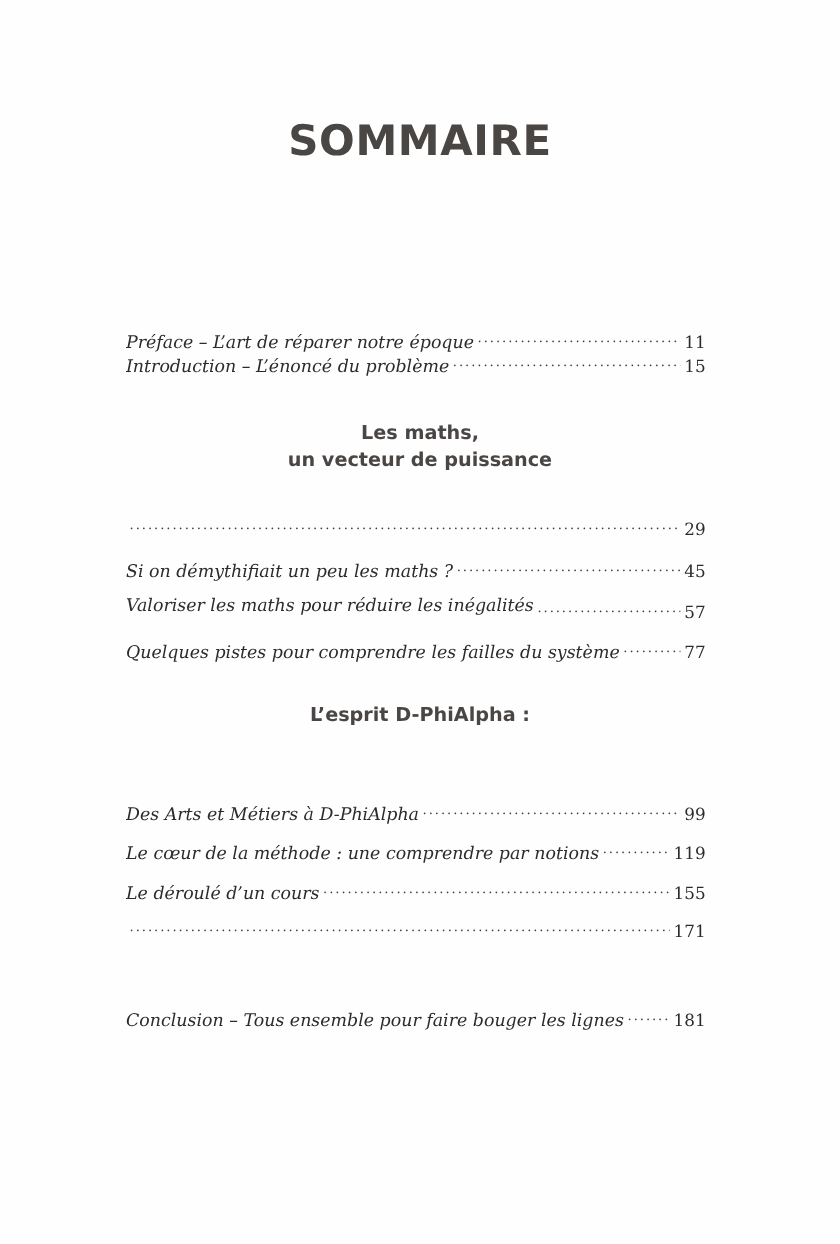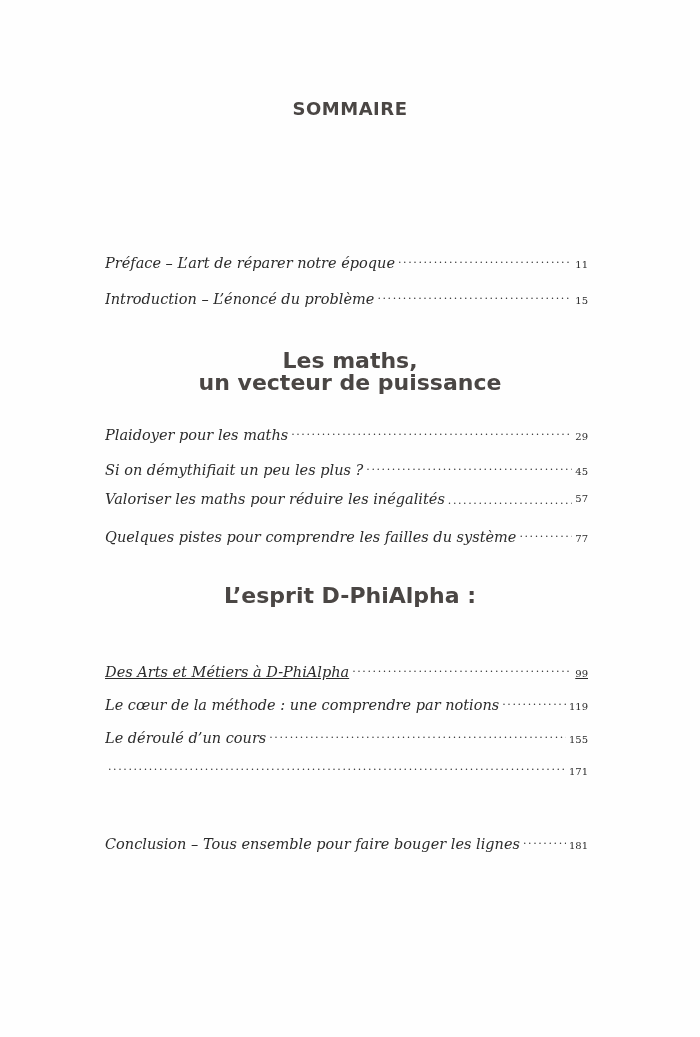--- a/index.html
+++ b/index.html
@@ -21,33 +21,33 @@
       background: #fefefe;
     }
     .title {
       position: absolute;
       top: 98px;
       left: 0;
       width: 700px;
       text-align: center;
       font-family: "DejaVu Sans", sans-serif;
       font-weight: bold;
-      font-size: 18px;
+      font-size: 35px;
       letter-spacing: 0.5px;
       color: #4a4644;
       margin: 0;
     }
     .section-heading {
       position: absolute;
       left: 0;
       width: 700px;
       text-align: center;
       font-family: "DejaVu Sans", sans-serif;
       font-weight: bold;
-      font-size: 22px;
+      font-size: 16px;
       line-height: 22px;
       color: #4a4644;
       margin: 0;
     }
     .section-heading span { display: block; }
     .toc-entry {
       position: absolute;
       left: 105px;
       width: 483px;
       display: flex;
@@ -78,72 +78,72 @@
       letter-spacing: 1.6px;
       font-style: normal;
       font-size: 11px;
       line-height: 11px;
       color: #3a3a3a;
     }
     .toc-entry .page-num {
       flex: 0 0 auto;
       font-style: normal;
       font-family: "DejaVu Serif", serif;
-      font-size: 10px;
+      font-size: 14px;
+      margin-top: 12px;
     }
   </style>
 </head>
 <body>
 
 <div class="page">
 
   <h1 class="title">SOMMAIRE</h1>
 
-  <div class="toc-entry" style="top:248px;">
+  <div class="toc-entry" style="top:264px;">
     <span class="label">Préface – L’art de réparer notre époque</span>
     <span class="leader"></span>
     <span class="page-num">11</span>
   </div>
   <div class="toc-entry" style="top:284px;">
     <span class="label">Introduction – L’énoncé du problème</span>
     <span class="leader"></span>
     <span class="page-num">15</span>
   </div>
 
   <h2 class="section-heading" style="top:350px;">
     <span>Les maths,</span>
     <span>un vecteur de puissance</span>
   </h2>
 
   <div class="toc-entry" style="top:420px;">
-    <span class="label">Plaidoyer pour les maths</span>
     <span class="leader"></span>
     <span class="page-num">29</span>
   </div>
   <div class="toc-entry" style="top:455px;">
-    <span class="label">Si on démythifiait un peu les plus ?</span>
+    <span class="label">Si on démythifiait un peu les maths ?</span>
     <span class="leader"></span>
     <span class="page-num">45</span>
   </div>
   <div class="toc-entry" style="top:489px;align-items:center;">
     <span class="label">Valoriser les maths pour réduire les inégalités</span>
     <span class="leader"></span>
     <span class="page-num">57</span>
   </div>
   <div class="toc-entry" style="top:522px;">
     <span class="label">Quelques pistes pour comprendre les failles du système</span>
     <span class="leader"></span>
     <span class="page-num">77</span>
   </div>
 
   <h2 class="section-heading" style="top:585px;">
     <span>L’esprit D-PhiAlpha :</span>
   </h2>
 
-  <div class="toc-entry" style="top:657px;text-decoration:underline;">
+  <div class="toc-entry" style="top:657px;">
     <span class="label">Des Arts et Métiers à D-PhiAlpha</span>
     <span class="leader"></span>
     <span class="page-num">99</span>
   </div>
   <div class="toc-entry" style="top:690px;">
     <span class="label">Le cœur de la méthode : une comprendre par notions</span>
     <span class="leader"></span>
     <span class="page-num">119</span>
   </div>
   <div class="toc-entry" style="top:723px;">

